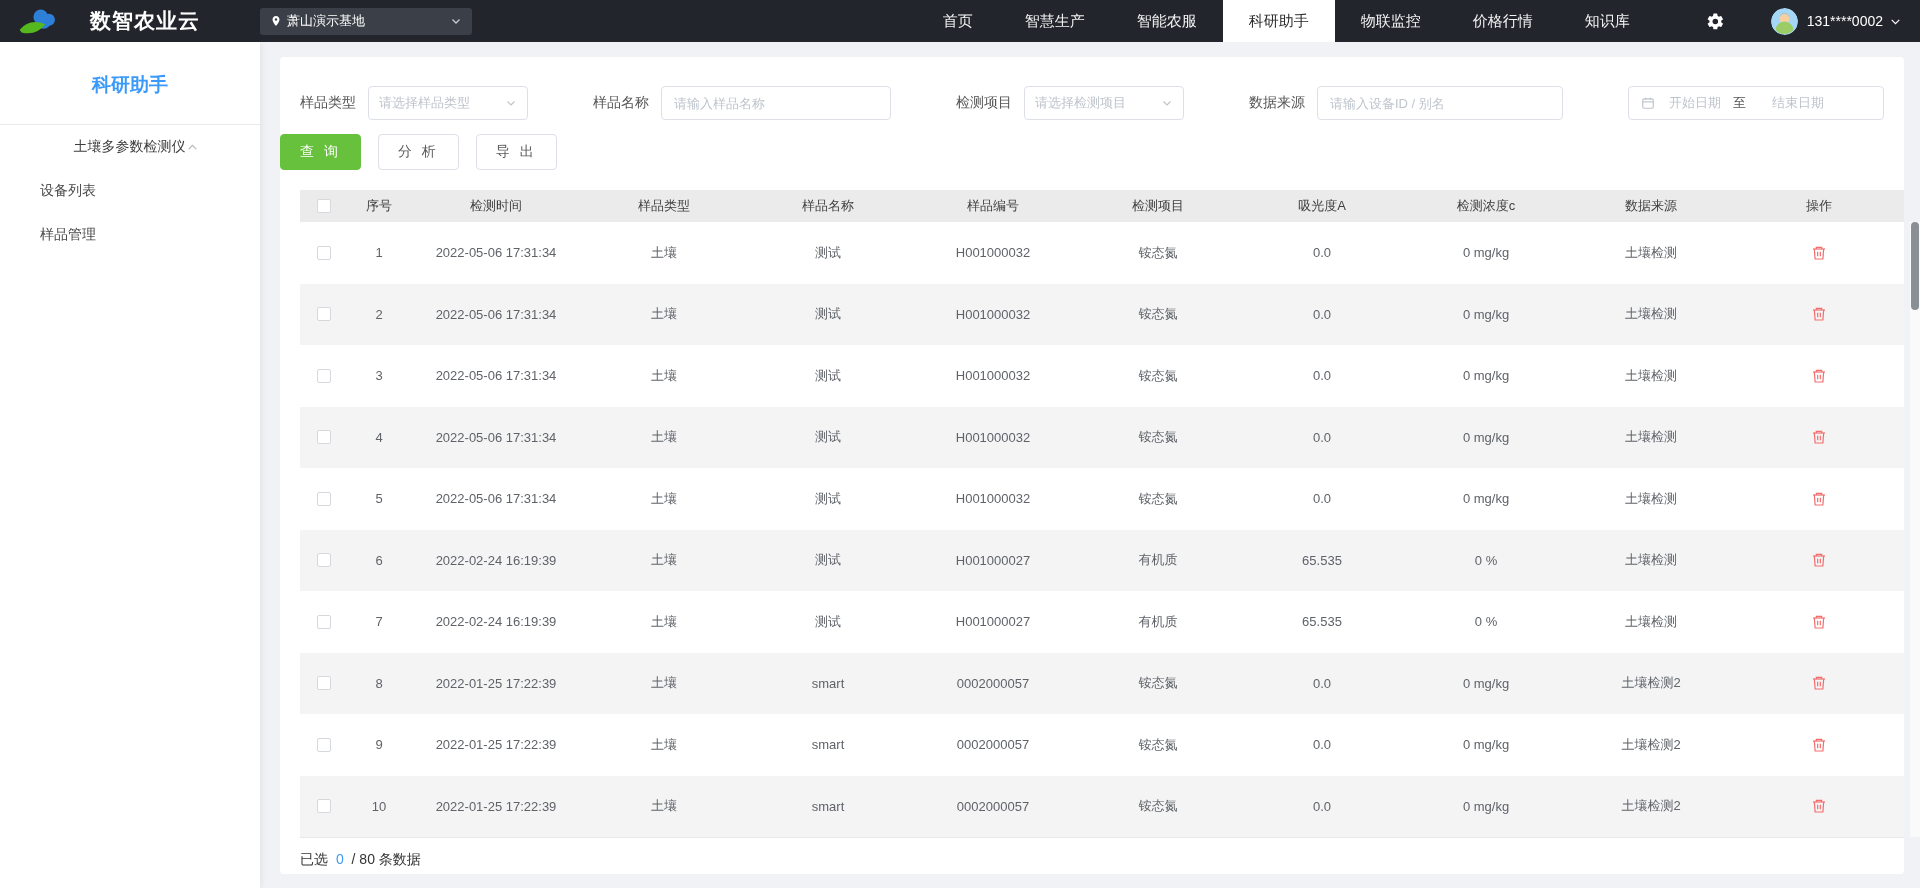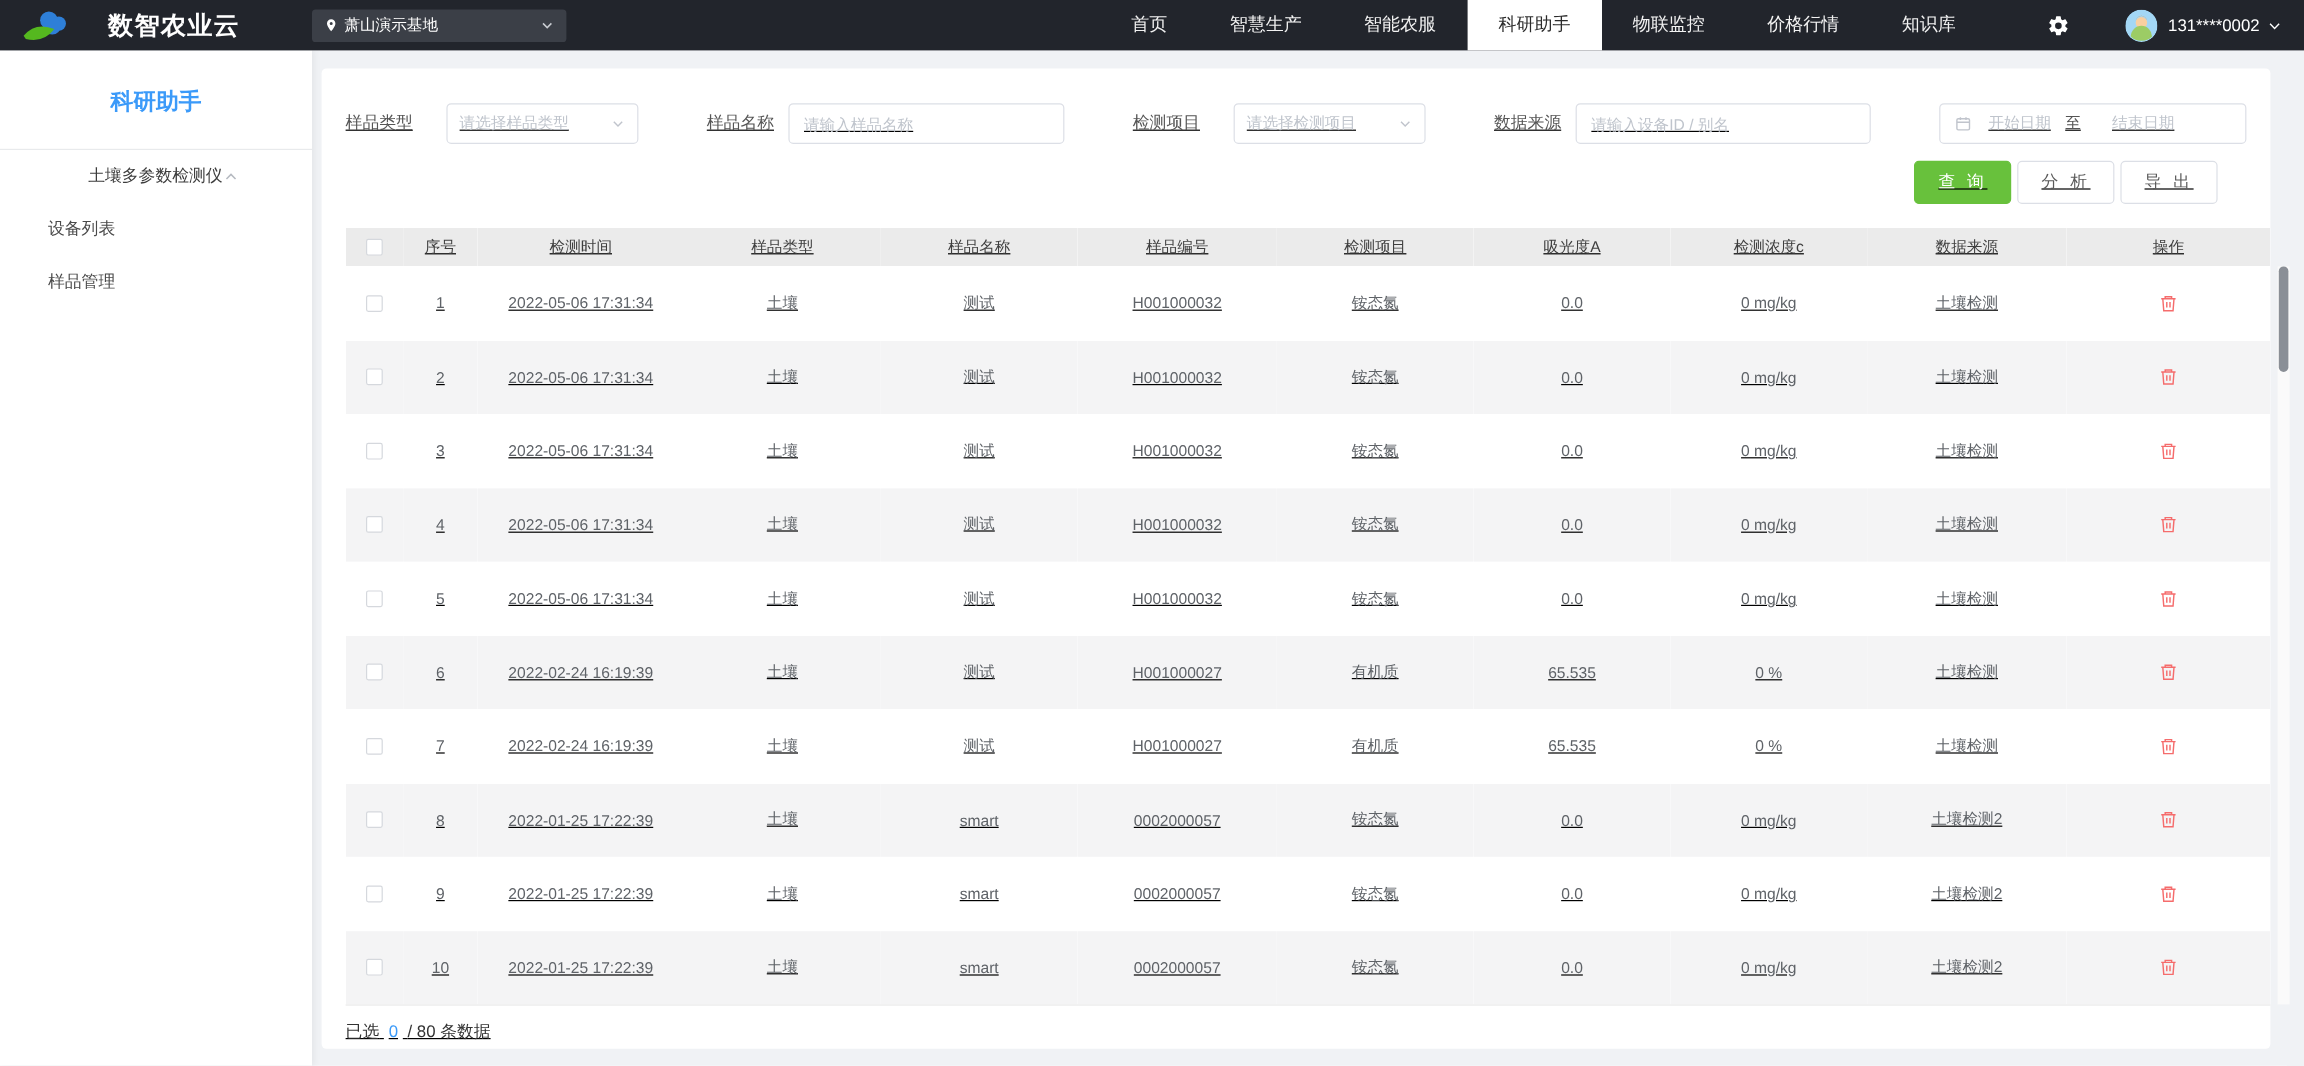--- a/index.html
+++ b/index.html
@@ -28,38 +28,38 @@
   .sidebar-title { text-align:center; color:#3b9af9; font-size:19px; font-weight:bold; padding:30px 0 26px; }
   .sb-divider { height:1px; background:#e8eaec; }
   .sb-item { height:44px; display:flex; align-items:center; font-size:14px; color:#3c3c3c; cursor:pointer; }
   .sb-group { padding:0 8px 0 20px; justify-content:center; }
   .sb-child { padding-left:40px; color:#4a4a4a; position:relative; }
   .sb-child.active { background:#d8eafc; color:#3b9af9; }
   .sb-child .star { position:absolute; right:28px; color:#8f9399; font-size:17px; line-height:1; }
 
   
   .content { position:absolute; top:42px; left:260px; width:1660px; height:846px; }
-  .card { position:absolute; left:8px; top:15px; width:1624px; height:817px;
-    background:#fff; border-radius:4px;text-decoration:underline; }
+  .card { position:absolute; left:20px; top:15px; width:1624px; height:817px;
+    background:#fff; border-radius:4px; }
 
   .filter-row { display:flex; align-items:center; padding:29px 20px 0 20px; justify-content:space-between; }
   .fgroup { display:flex; align-items:center; }
   .flabel { font-size:14px; color:#555; margin-right:12px; white-space:nowrap; }
   .select, .tinput, .date-range { height:34px; border:1px solid #dcdfe6; border-radius:4px;
     background:#fff; display:flex; align-items:center; font-size:13px; }
-  .select { width:160px; padding:0 10px; justify-content:space-between; cursor:pointer;margin-left:16px; }
+  .select { width:160px; padding:0 10px; justify-content:space-between; cursor:pointer; }
   .ph { color:#bfc4cc; }
   .tinput { padding:0 12px; color:#606266; }
   .tinput::placeholder { color:#bfc4cc; }
   .tinput.name { width:230px; } .tinput.source { width:246px; }
   .date-range { width:256px; padding:0 12px; cursor:pointer; }
   .date-range .ph { margin-left:14px; }
   .date-range .sep { color:#555; margin:0 12px; font-size:13px; }
 
-  .btn-row { display:flex; justify-content:flex-end; gap:5px; padding:14px 44px 0 0;margin-left:20px; }
+  .btn-row { display:flex; justify-content:flex-start; gap:17px; padding:14px 44px 0 0; }
   .btn { height:36px; border-radius:4px; font-size:14px; letter-spacing:3px; cursor:pointer;
     display:flex; align-items:center; justify-content:center; border:1px solid #dcdfe6;
     background:#fff; color:#5a5a5a; padding:0 19px; }
   .btn.primary { background:#68c13c; border-color:#68c13c; color:#fff; }
 
   
   .table-wrap { position:relative; margin:20px 0 0 20px; width:1604px; }
   table { width:100%; border-collapse:collapse; table-layout:fixed; }
   th { height:32px; background:#ebebeb; font-weight:400; font-size:13px; color:#3f3f3f; }
   td { height:61.5px; font-size:13px; color:#5f6368; text-align:center; }

